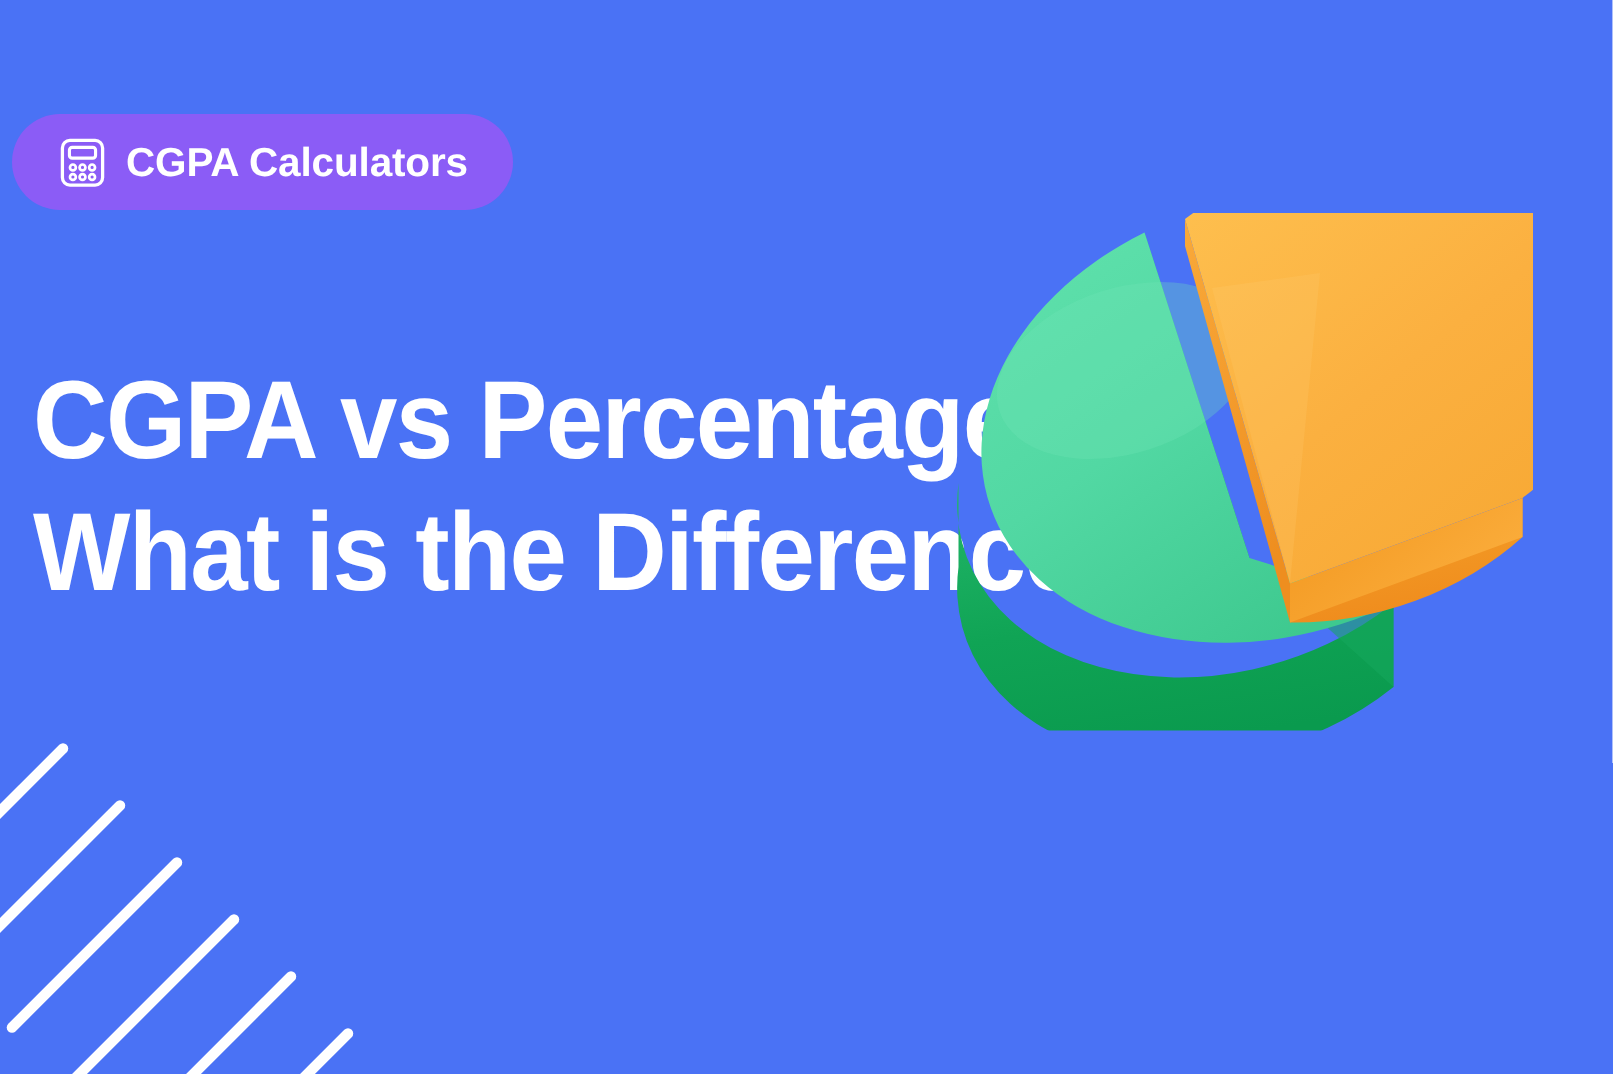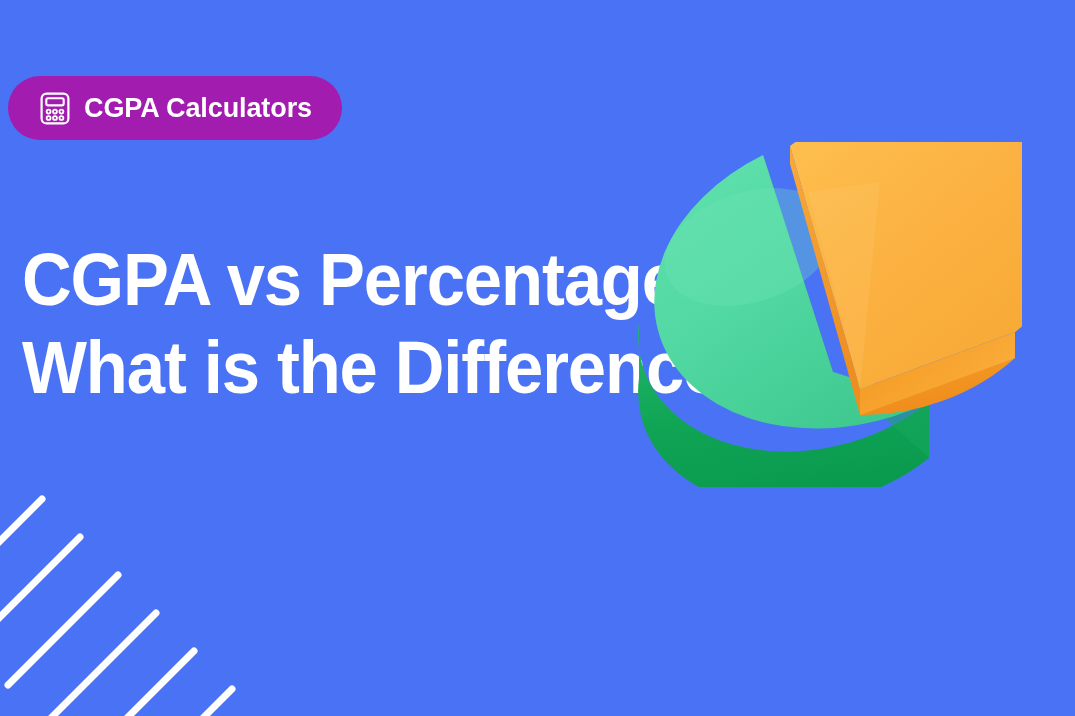--- a/index.html
+++ b/index.html
@@ -29,21 +29,21 @@
   
   #badge {
     position: absolute;
     left: 8px;
     top: 76px;
     height: 64px;
     display: flex;
     align-items: center;
     gap: 14px;
     padding: 0 30px 0 32px;
-    background: #a21caf;
+    background: #8b5cf6;
     border-radius: 40px;
     box-sizing: border-box;
     text-align: right;
   }
   #badge .calc-icon {
     width: 30px;
     height: 33px;
     display: block;
     flex: none;
   }

